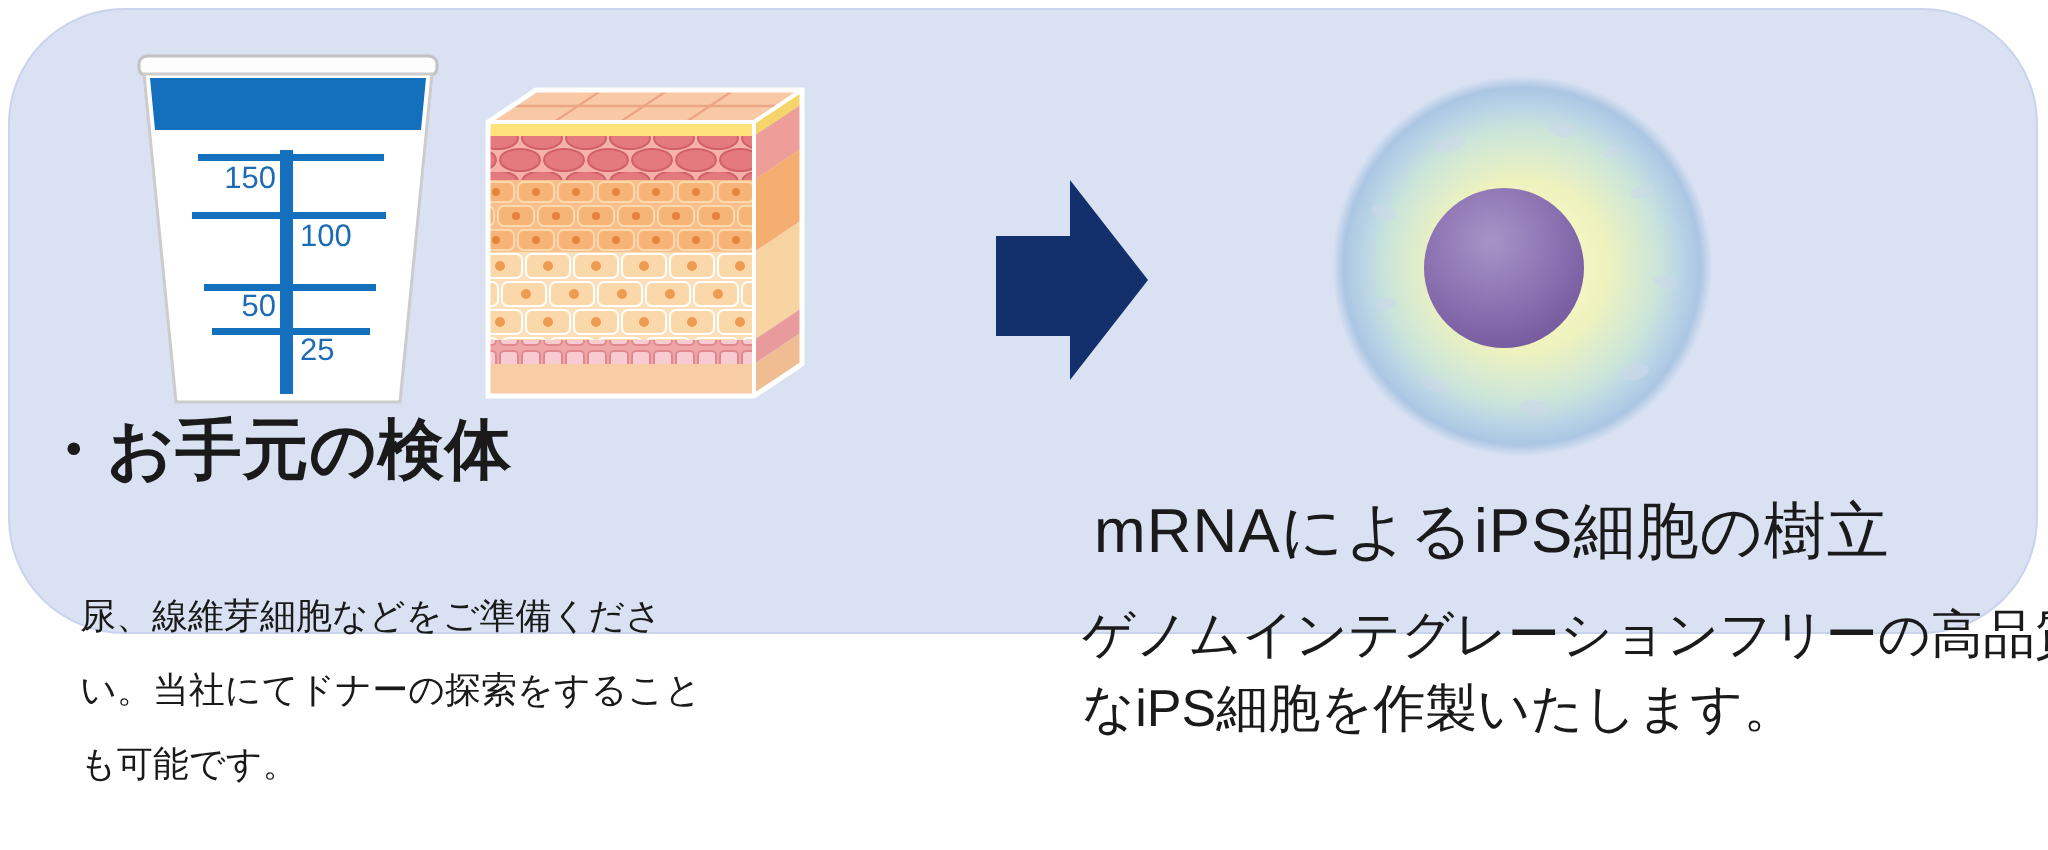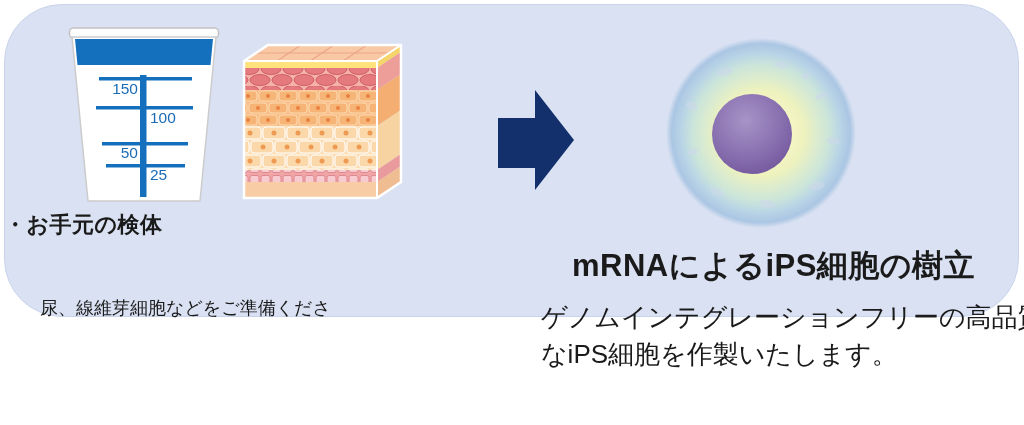--- a/index.html
+++ b/index.html
@@ -16,23 +16,23 @@
     background:#d9e1f2;
     border:1px solid #c9d4ec;
     border-radius:58px;
   }
   .abs{position:absolute;}
   .cup-svg{left:68px;top:27px;width:152px;height:176px;}
   .skin-svg{left:238px;top:42px;width:175px;height:158px;}
   .arrow-svg{left:495px;top:88px;width:82px;height:104px;}
   .cell-svg{left:663px;top:38px;width:196px;height:190px;}
   .txt{color:#1a1a1a;white-space:nowrap;}
-  .left-headings{left:4px;top:203px;font-size:22px;font-weight:bold;line-height:44px;letter-spacing:0.5px;}
+  .left-headings{left:20px;top:203px;font-size:33px;font-weight:bold;line-height:44px;letter-spacing:0.5px;}
   .left-desc{left:40px;top:290px;font-size:18px;line-height:37px;}
-  .right-heading{left:572px;top:245px;font-size:31px;font-weight:bold;letter-spacing:0.5px;}
+  .right-heading{left:547px;top:245px;font-size:31px;font-weight:normal;letter-spacing:0.5px;}
   .right-desc{left:541px;top:299px;font-size:26px;line-height:37px;}
   .cup-num{font-family:"Liberation Sans","DejaVu Sans",sans-serif;font-size:15.5px;fill:#1b6cb5;}
 </style>
 </head>
 <body>
 
 <div class="canvas">
   <div class="panel"></div>
 
   <svg class="abs cup-svg" viewBox="0 0 152 176" xmlns="http://www.w3.org/2000/svg">
@@ -151,20 +151,22 @@
       <ellipse cx="143" cy="38" rx="4.5" ry="2.6" transform="rotate(-25 143 38)"></ellipse>
     </g>
     <circle cx="89" cy="96" r="40" fill="url(#nucGrad)"></circle>
   </svg>
 
   <div class="abs txt left-headings">
     <div>・お手元の検体</div>
   </div>
   <div class="abs txt left-desc">
     <div>尿、線維芽細胞などをご準備くださ</div>
+    <div>い。当社にてドナーの探索をすること</div>
+    <div>も可能です。</div>
   </div>
 
   <div class="abs txt right-heading">mRNAによるiPS細胞の樹立</div>
   <div class="abs txt right-desc">
     <div>ゲノムインテグレーションフリーの高品質</div>
     <div>なiPS細胞を作製いたします。</div>
   </div>
 </div>
 
 </body></html>

